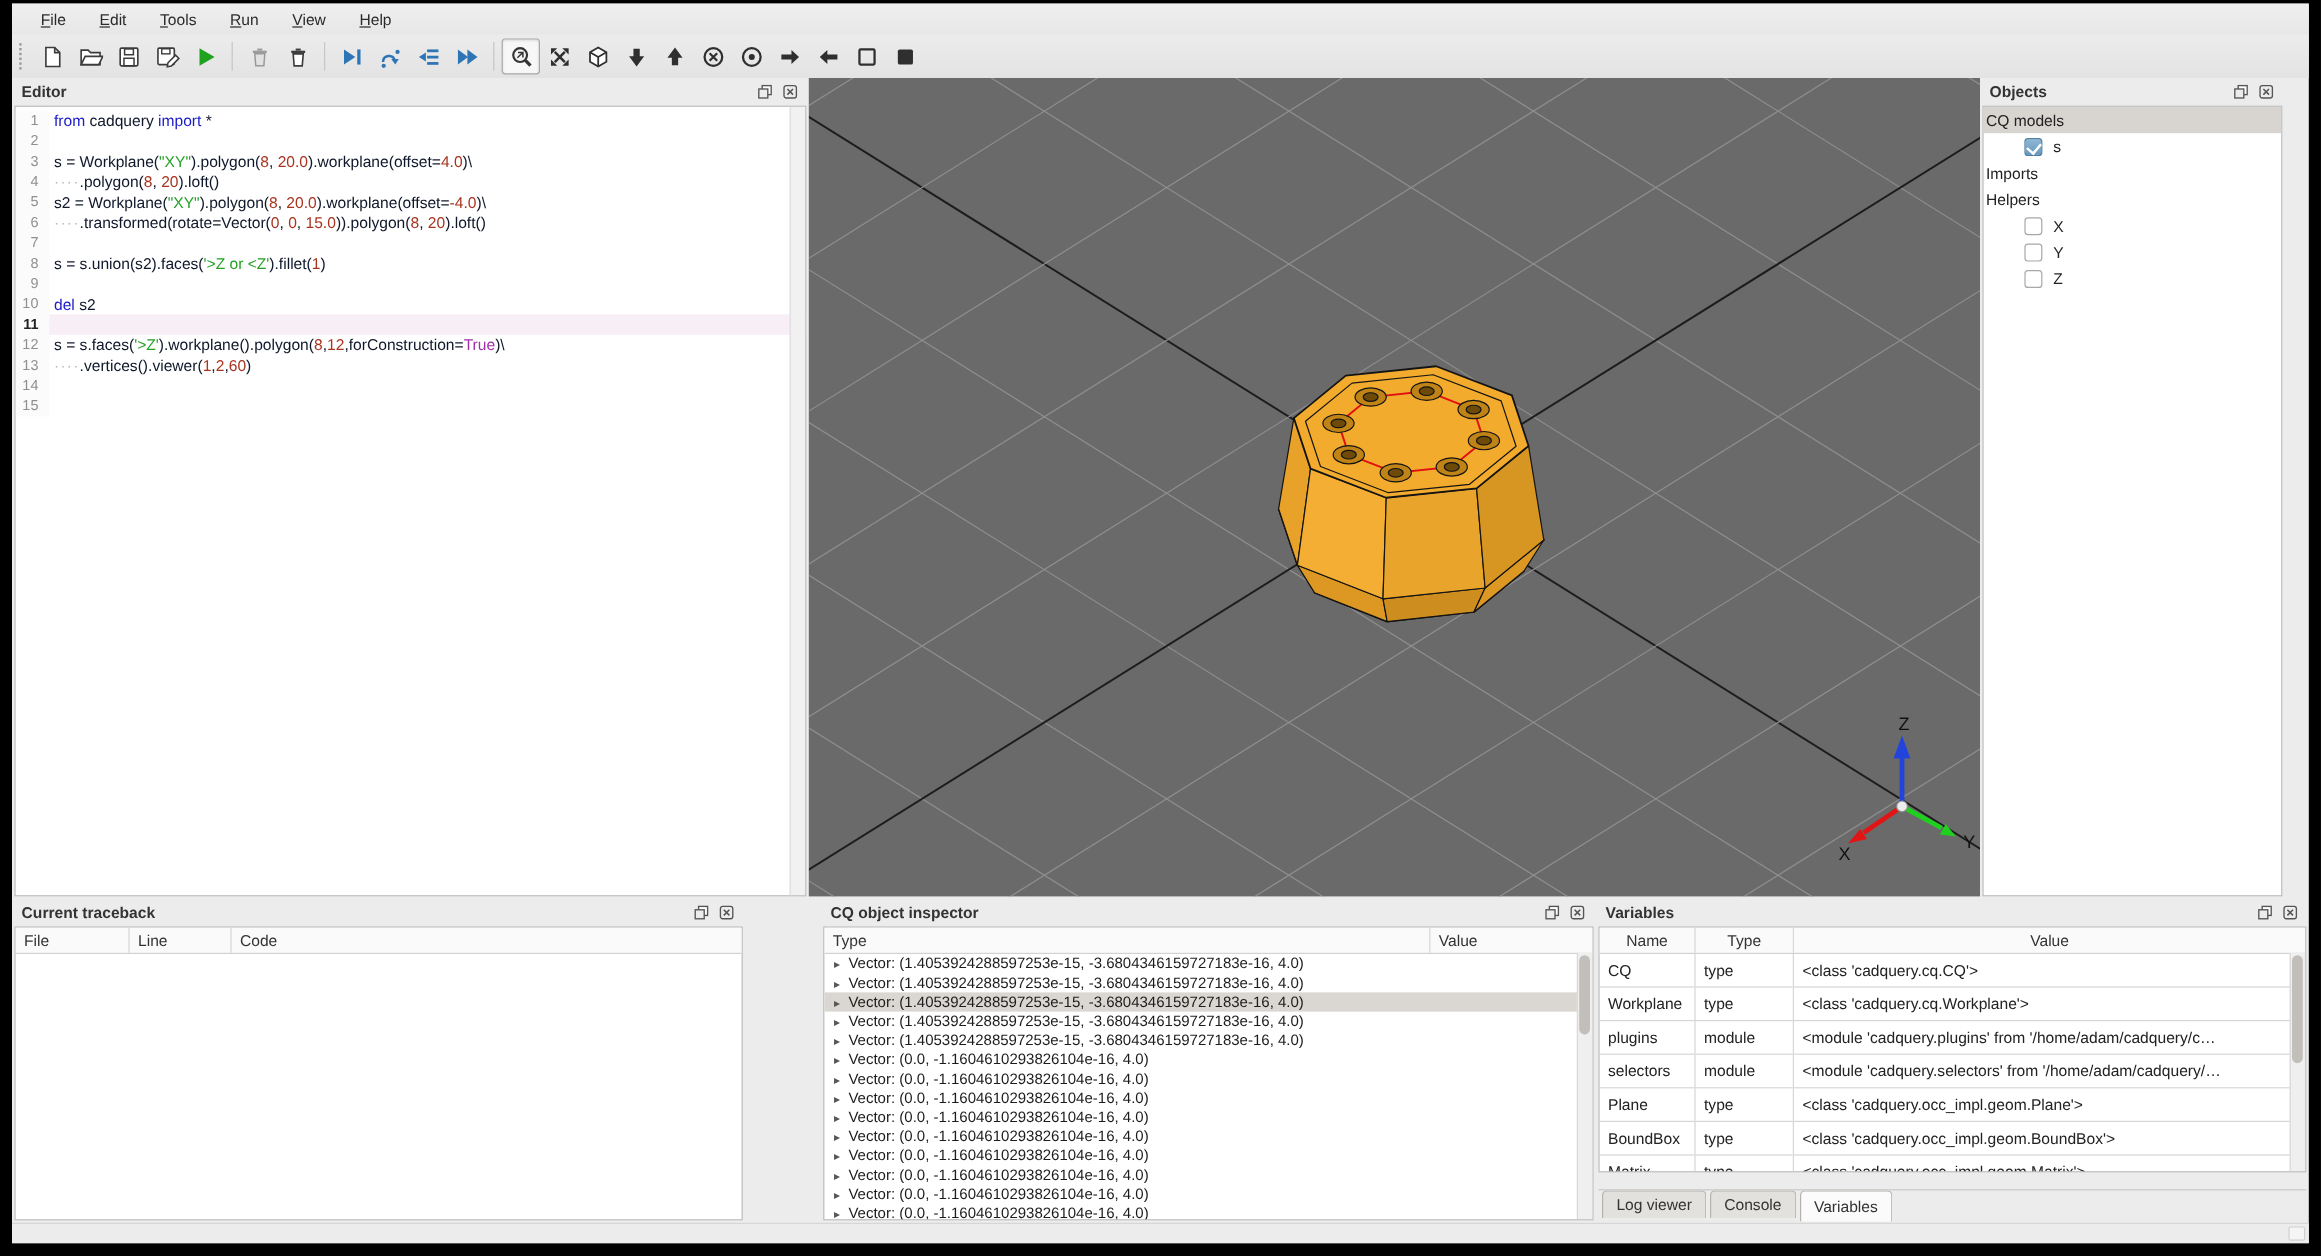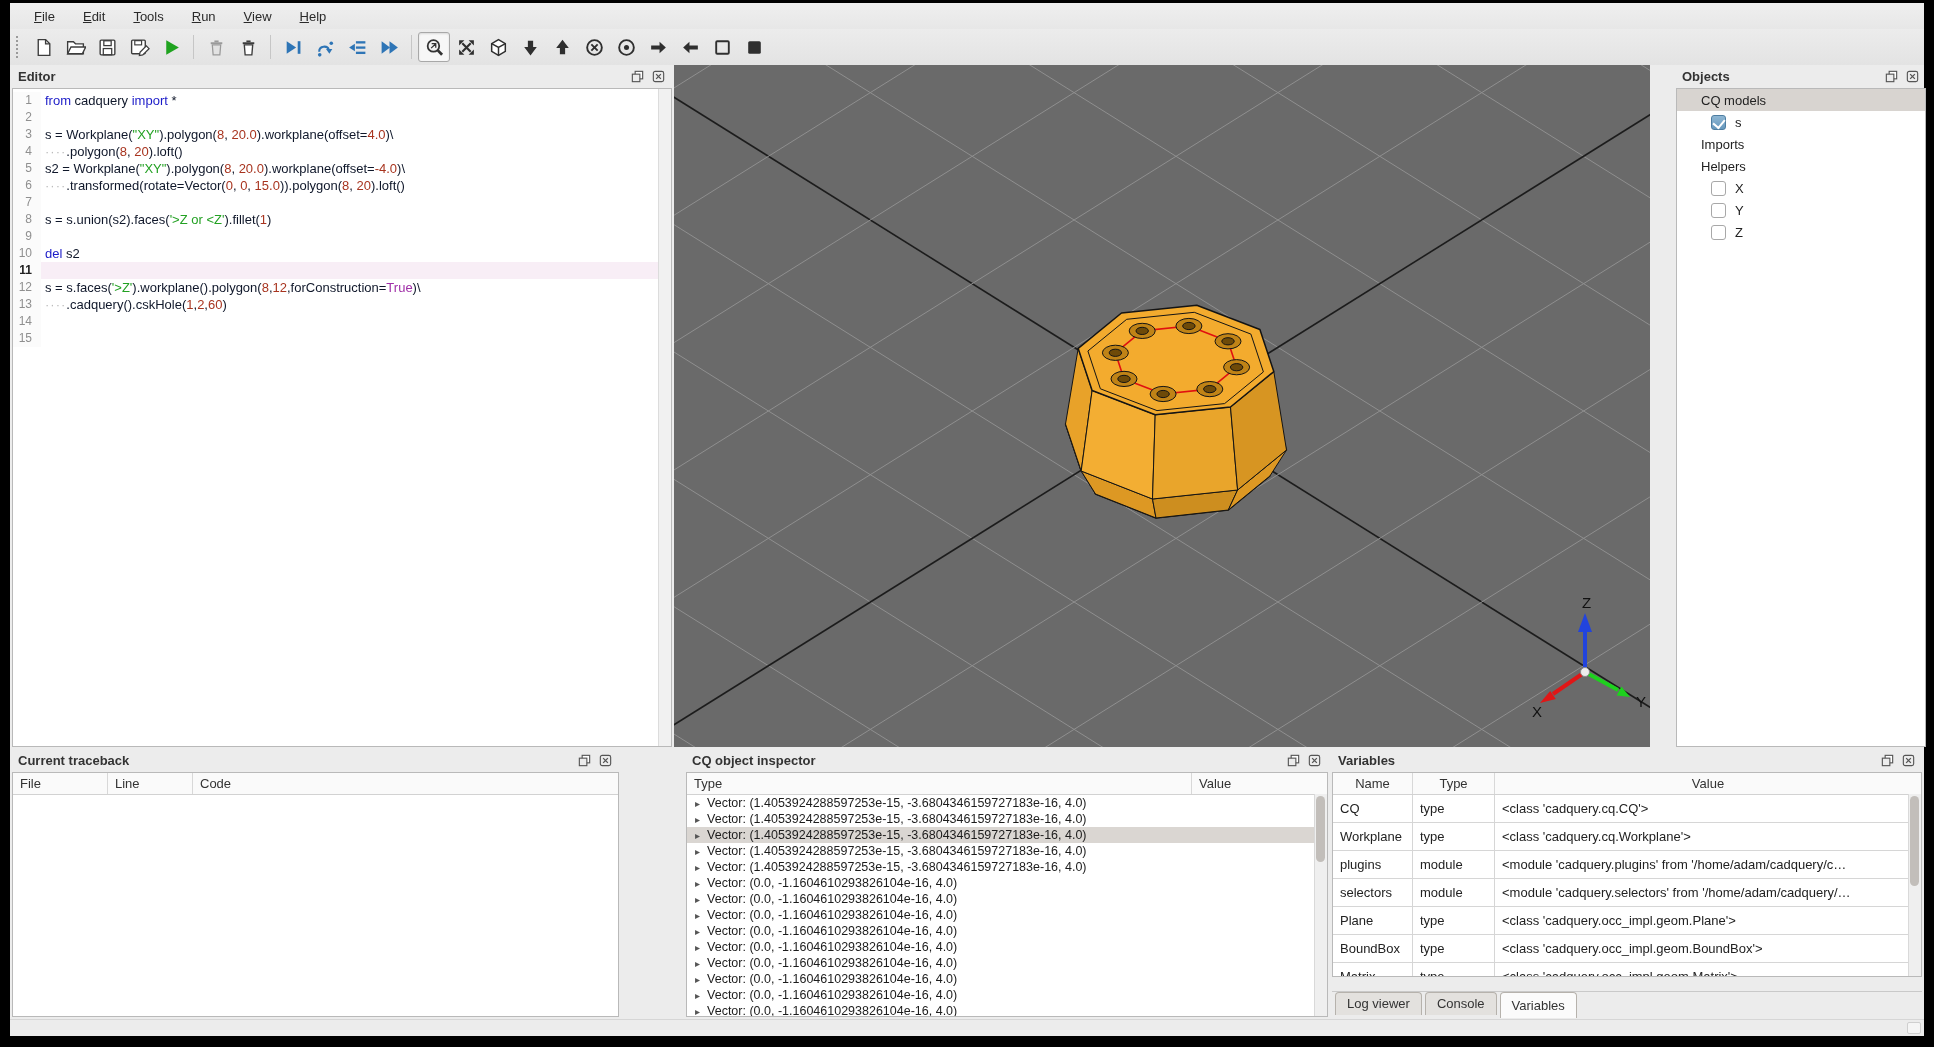--- a/index.html
+++ b/index.html
@@ -49,23 +49,23 @@
   .tok-t { color:#a030a8; } .tok-w { color:#bbb; letter-spacing:1px; } .tok-p { color:#0f172a; }
   #editor-scrollbar { position:absolute; right:0; top:0; bottom:0; width:13px;
                       background:#f1f1f1; border-left:1px solid #dcdcdc; }
 
   
   #viewport { position:absolute; left:664px; top:62px; width:976px; height:682px;
               background:#6a6a6a; overflow:hidden; }
   #viewport svg { position:absolute; left:0; top:0; }
 
   
-  #objects-panel { left:1642px; top:62px; width:250px; height:682px;margin-left:24px; }
+  #objects-panel { left:1642px; top:62px; width:250px; height:682px; }
   .tree-row { height:22px; display:flex; align-items:center; font-size:13px; color:#222;
-              padding-left:24px; }
+              padding-left:2px; }
   .tree-row.selected { background:#d8d4d0; }
   .tree-row.child { padding-left:34px; }
   .cbx { width:15px; height:15px; border:1px solid #a8a8a8; border-radius:3px;
          background:#fff; margin-right:9px; position:relative; flex:0 0 15px; }
   .cbx.checked { background:linear-gradient(#8fb7d4,#6698bd); border-color:#4d7da1; }
   .cbx.checked::after { content:""; position:absolute; left:3px; top:1px; width:6px; height:9px;
          border:solid #fff; border-width:0 2px 2px 0; transform:rotate(40deg); }
 
   
   #traceback-panel { left:2px;    top:746px; width:607px; height:268px; }
@@ -300,21 +300,21 @@
           <div class="code-line"><span class="gutter-num">3</span><span class="code-text"><span class="tok-p">s = Workplane(</span><span class="tok-s">"XY"</span><span class="tok-p">).polygon(</span><span class="tok-n">8</span><span class="tok-p">, </span><span class="tok-n">20.0</span><span class="tok-p">).workplane(offset=</span><span class="tok-n">4.0</span><span class="tok-p">)\</span></span></div>
           <div class="code-line"><span class="gutter-num">4</span><span class="code-text"><span class="tok-w">····</span><span class="tok-p">.polygon(</span><span class="tok-n">8</span><span class="tok-p">, </span><span class="tok-n">20</span><span class="tok-p">).loft()</span></span></div>
           <div class="code-line"><span class="gutter-num">5</span><span class="code-text"><span class="tok-p">s2 = Workplane(</span><span class="tok-s">"XY"</span><span class="tok-p">).polygon(</span><span class="tok-n">8</span><span class="tok-p">, </span><span class="tok-n">20.0</span><span class="tok-p">).workplane(offset=</span><span class="tok-n">-4.0</span><span class="tok-p">)\</span></span></div>
           <div class="code-line"><span class="gutter-num">6</span><span class="code-text"><span class="tok-w">····</span><span class="tok-p">.transformed(rotate=Vector(</span><span class="tok-n">0</span><span class="tok-p">, </span><span class="tok-n">0</span><span class="tok-p">, </span><span class="tok-n">15.0</span><span class="tok-p">)).polygon(</span><span class="tok-n">8</span><span class="tok-p">, </span><span class="tok-n">20</span><span class="tok-p">).loft()</span></span></div>
           <div class="code-line"><span class="gutter-num">7</span><span class="code-text"></span></div>
           <div class="code-line"><span class="gutter-num">8</span><span class="code-text"><span class="tok-p">s = s.union(s2).faces(</span><span class="tok-s">'&gt;Z or &lt;Z'</span><span class="tok-p">).fillet(</span><span class="tok-n">1</span><span class="tok-p">)</span></span></div>
           <div class="code-line"><span class="gutter-num">9</span><span class="code-text"></span></div>
           <div class="code-line"><span class="gutter-num">10</span><span class="code-text"><span class="tok-k">del</span><span class="tok-p"> s2</span></span></div>
           <div class="code-line current"><span class="gutter-num">11</span><span class="code-text"></span></div>
           <div class="code-line"><span class="gutter-num">12</span><span class="code-text"><span class="tok-p">s = s.faces(</span><span class="tok-s">'&gt;Z'</span><span class="tok-p">).workplane().polygon(</span><span class="tok-n">8</span><span class="tok-p">,</span><span class="tok-n">12</span><span class="tok-p">,forConstruction=</span><span class="tok-t">True</span><span class="tok-p">)\</span></span></div>
-          <div class="code-line"><span class="gutter-num">13</span><span class="code-text"><span class="tok-w">····</span><span class="tok-p">.cadquery().cskHole(</span><span class="tok-n">1</span><span class="tok-p">,</span><span class="tok-n">2</span><span class="tok-p">,</span><span class="tok-n">60</span><span class="tok-p">)</span></span></div>
+          <div class="code-line"><span class="gutter-num">13</span><span class="code-text"><span class="tok-w">····</span><span class="tok-p">.vertices().viewer(</span><span class="tok-n">1</span><span class="tok-p">,</span><span class="tok-n">2</span><span class="tok-p">,</span><span class="tok-n">60</span><span class="tok-p">)</span></span></div>
           <div class="code-line"><span class="gutter-num">14</span><span class="code-text"></span></div>
           <div class="code-line"><span class="gutter-num">15</span><span class="code-text"></span></div>
         </div>
       <div id="editor-scrollbar"></div>
     </div>
   </div>
 
   <div id="viewport">
     <svg id="vp-svg" width="976" height="682" viewBox="0 0 976 682">
       <g id="vp-grid">

